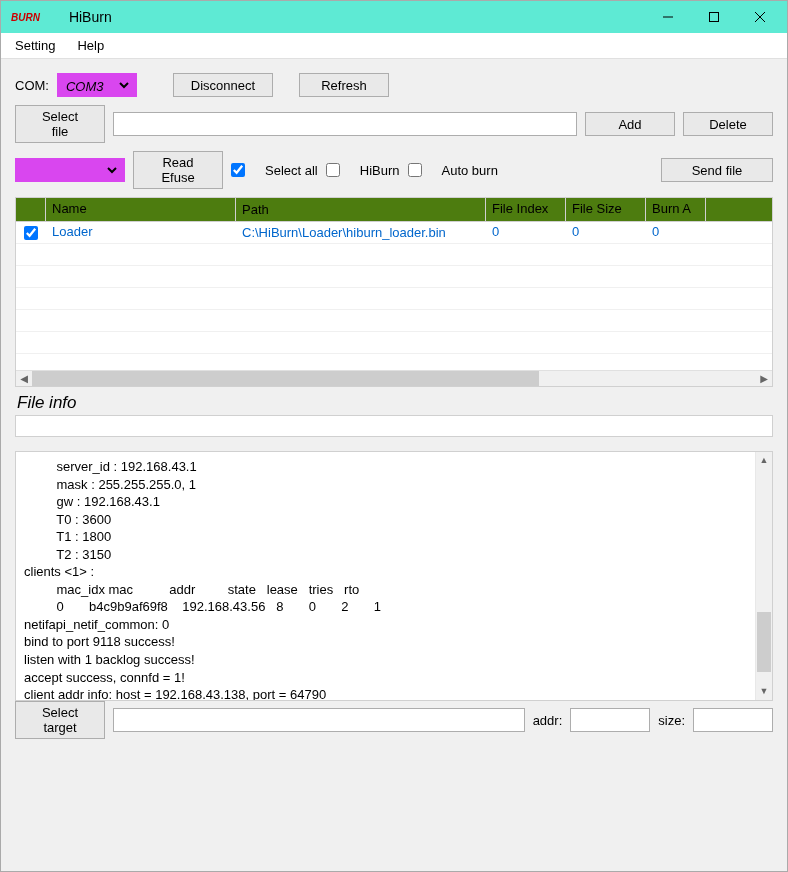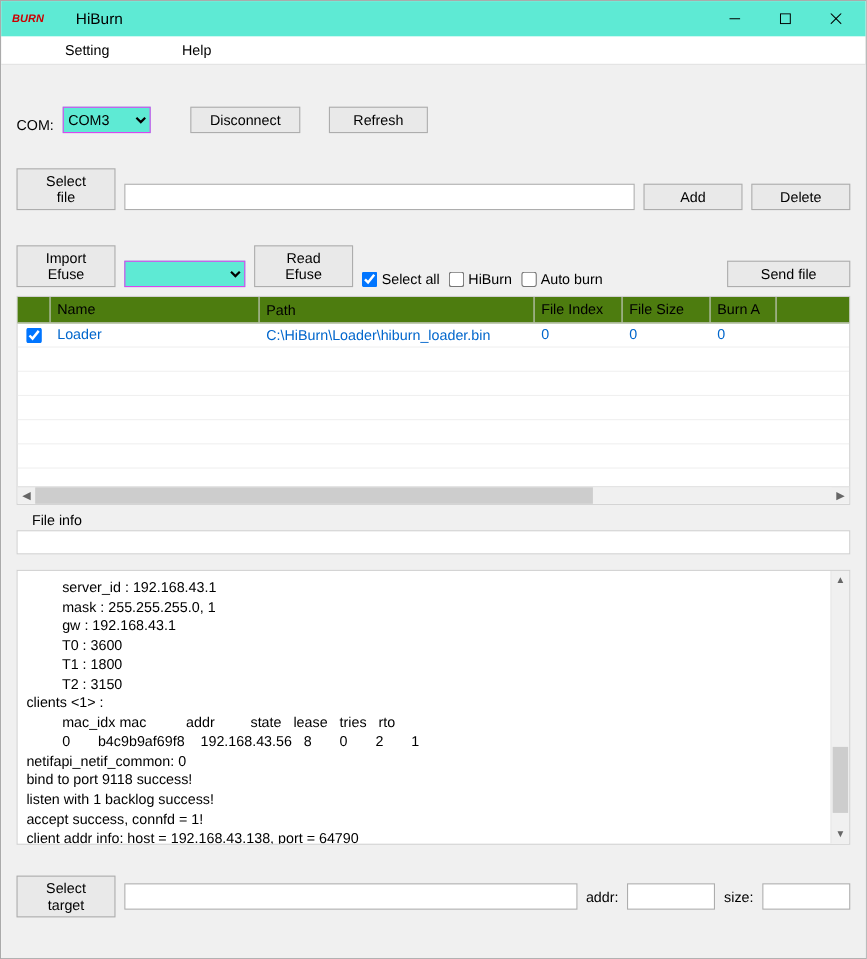--- a/index.html
+++ b/index.html
@@ -4,58 +4,58 @@
   <style>
     * { box-sizing: border-box; margin: 0; padding: 0; }
     body { font-family: "Segoe UI", Tahoma, sans-serif; font-size: 13px; background: #fff; width: 788px; height: 872px; border: 1px solid #aaa; display: flex; flex-direction: column; }
     .titlebar { height: 32px; display: flex; align-items: center; padding: 0 4px 0 10px; background: #5eead4; }
     .titlebar .logo { color: #c00; font-style: italic; font-size: 10px; font-weight: bold; margin-right: 6px; }
     .titlebar .title { font-size: 14px; flex: 0 0 auto; margin-left: 23px; }
     .titlebar-spacer { flex: 1; }
     .winbtn { width: 46px; height: 30px; display: flex; align-items: center; justify-content: center; font-family: "Segoe UI Symbol", sans-serif; font-size: 11px; }
     .winbtn svg { pointer-events:none; }
     .menubar { height: 26px; display: flex; align-items: center; padding: 0 8px; gap: 10px; border-bottom: 1px solid #e0e0e0; }
-    .menubar .menu { padding: 2px 6px; margin-left: 44px; }
+    .menubar .menu { padding: 2px 6px; }
     .workarea { flex: 1; background: #f0f0f0; padding: 14px; display: flex; flex-direction: column; }
 
-    .row { display: flex; align-items: flex-end; gap: 8px; margin-bottom: 8px; margin-top: 24px; }
+    .row { display: flex; align-items: center; gap: 8px; margin-bottom: 8px; }
     .btn { background: #e9e9e9; border: 1px solid #adadad; padding: 3px 24px; font-size: 13px; min-height: 24px; display:inline-flex; align-items:center; justify-content:center; }
     .btn-wide { width: 90px; justify-content: center; }
-    select.combo { height: 24px; border: 1px solid #d946ef; background:#5eead4; font-size:13px; }
+    select.combo { height: 24px; border: 5px solid #d946ef; background:#d946ef; font-size:13px;font-style:italic; }
     input.text { height: 24px; border: 1px solid #adadad; background:#fff; padding: 0 4px; font-size:13px; }
-    label.chk { display:flex; align-items:center; gap:4px; font-size:13px; }
+    label.chk { display:flex; align-items:center; gap:20px; font-size:13px; }
     input[type=checkbox]{ width:14px; height:14px; }
 
     .filetable { border:1px solid #d0d0d0; background:#fff; height: 190px; display:flex; flex-direction:column; }
     .ft-head { display:flex; background:#4d7c0f; border-bottom:1px solid #d0d0d0; height:24px; }
     .ft-head > div { border-right:1px solid #d0d0d0; padding:3px 6px; font-size:13px; }
     .ft-row { display:flex; height:22px; border-bottom:1px solid #f0f0f0;}
     .ft-row > div { padding:2px 6px; font-size:13px; color:#0066cc; }
     .col-chk{ width:30px; display:flex; align-items:center; justify-content:center; }
     .col-name{ width:190px; }
     .col-path{ width:250px; display:flex; align-items:center; }
     .col-idx{ width:80px; }
     .col-size{ width:80px; }
     .col-addr{ width:60px; }
     .ft-body { flex:1; overflow:hidden; }
     .ft-scroll { height:16px; display:flex; background:#f0f0f0; border-top:1px solid #e0e0e0; }
     .ft-scroll .arrow { width:16px; display:flex; align-items:center; justify-content:center; color:#666; font-size:10px; }
     .ft-scroll .track { flex:1; background:#f0f0f0; position:relative; }
     .ft-scroll .thumb { position:absolute; left:0; top:0; height:100%; width:70%; background:#cdcdcd; }
 
-    .section-label { font-size:13px; margin:6px 0 2px 14px; }
+    .section-label { font-size:17px; margin:6px 0 2px 2px;font-style:italic; }
     .infobox { border:1px solid #d0d0d0; background:#fff; height:22px; }
 
     .log { border:1px solid #d0d0d0; background:#fff; height:250px; margin-top:14px; position:relative; padding:6px 8px; font-size:13px; white-space:pre; overflow:hidden; line-height:1.35; }
     .log .vscroll { position:absolute; right:0; top:0; bottom:0; width:17px; background:#f0f0f0; border-left:1px solid #e8e8e8; }
     .log .vscroll .thumb { position:absolute; left:1px; right:1px; top:160px; height:60px; background:#cdcdcd; }
     .log .vscroll .arrow { position:absolute; left:0; right:0; height:17px; display:flex; align-items:center; justify-content:center; font-size:9px; color:#666;}
     .log .vscroll .arrow.up{ top:0;} .log .vscroll .arrow.down{ bottom:0;}
 
-    .bottom { margin-top: 28px; }
+    .bottom { }
     .bottom .row2 { display:flex; align-items:center; gap:8px; margin-bottom:8px; }
     .bottom .row2 .lbl { font-size:13px; }
   </style>
 </head>
 <body>
 
 <div class="titlebar">
   <span class="logo">BURN</span>
   <span class="title">HiBurn</span>
   <div class="titlebar-spacer"></div>
@@ -94,21 +94,20 @@
   </div>
 
   <div class="row">
     <button class="btn btn-wide">Select file</button>
     <input class="text" style="flex: 1 1 0%;" value="">
     <button class="btn btn-wide">Add</button>
     <button class="btn btn-wide">Delete</button>
   </div>
 
   <div class="row">
-    <button class="btn btn-wide">Import Efuse</button>
     <select class="combo" style="width:110px"><option></option></select>
     <button class="btn" style="width:90px">Read Efuse</button>
     <label class="chk">
         <input type="checkbox" checked="" style="">
         <span>Select all</span>
       </label>
     <label class="chk">
         <input type="checkbox" style="">
         <span>HiBurn</span>
       </label>

